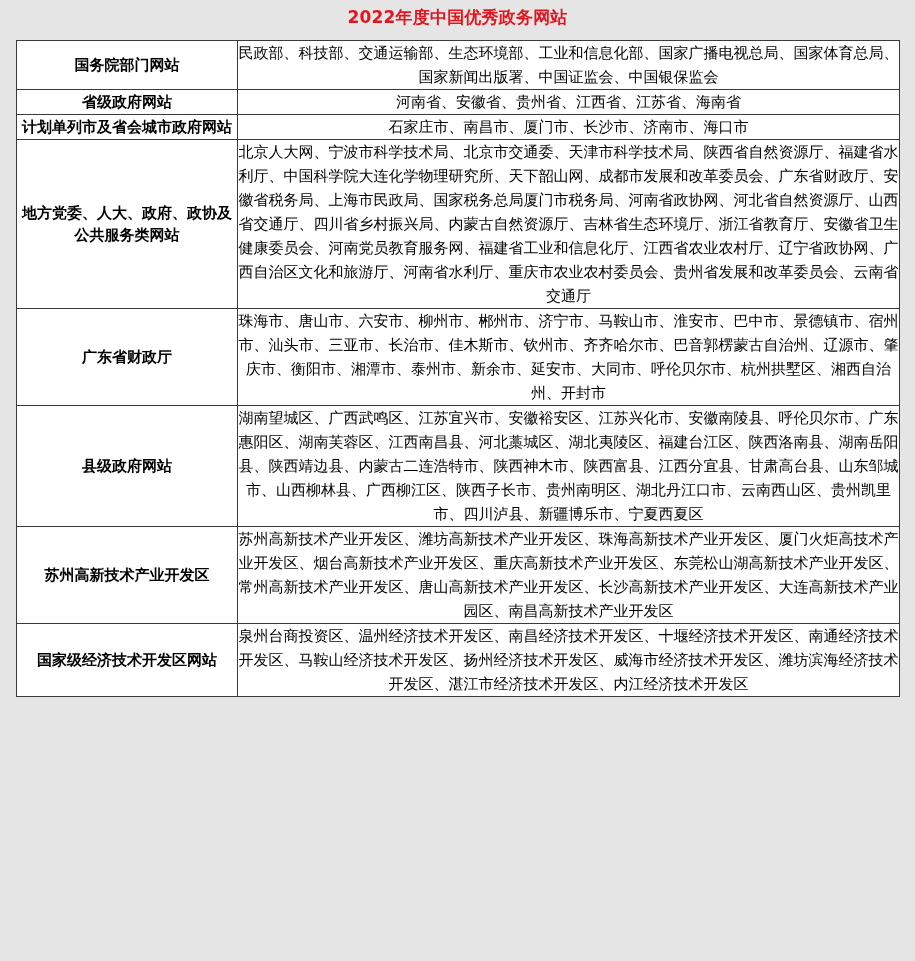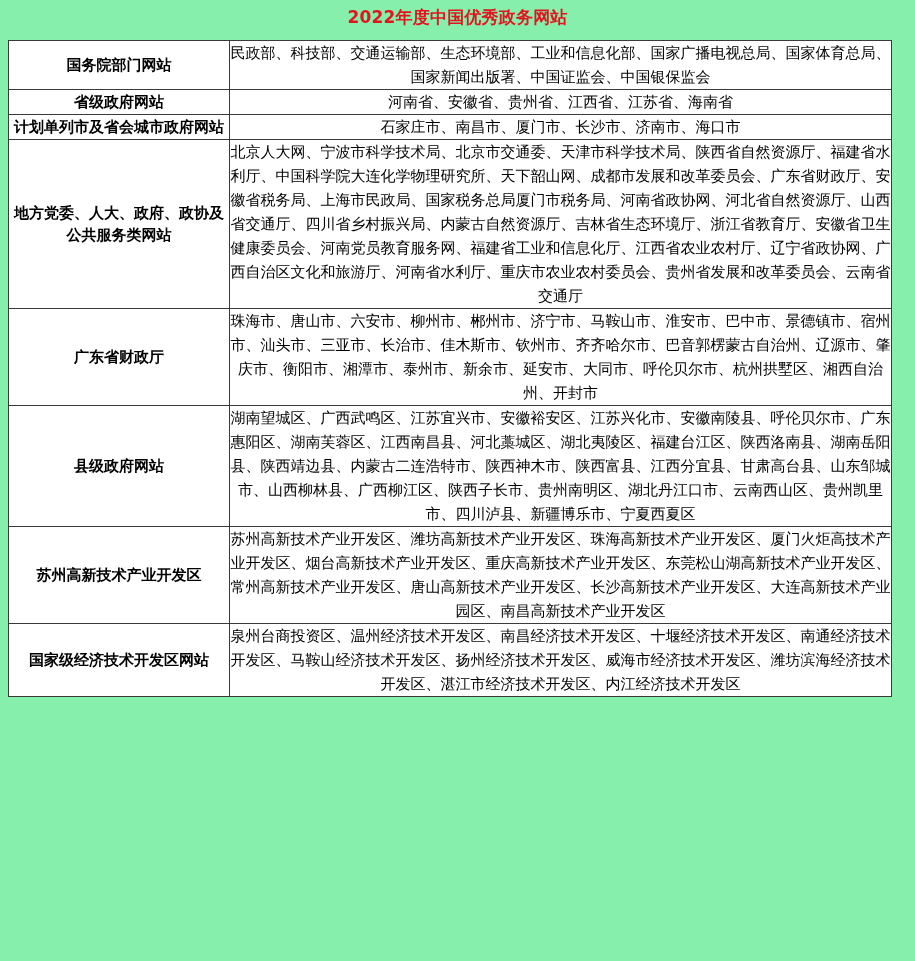--- a/index.html
+++ b/index.html
@@ -10,39 +10,39 @@
   body {
     width: 915px;
     height: 961px;
     font-family: "DejaVu Sans", "Liberation Sans", sans-serif;
     overflow: hidden;
   }
   #page {
     position: relative;
     width: 915px;
     height: 961px;
-    background: #86efac;
+    background: #e5e5e5;
     box-sizing: border-box;
   }
   .title {
     position: absolute;
     top: 6px;
     left: 0;
     width: 915px;
     text-align: center;
     color: #e3141d;
     font-size: 17px;
     font-weight: bold;
     letter-spacing: 0.2px;
     line-height: 22px;
     font-family: "DejaVu Sans", "Liberation Sans", sans-serif;
   }
   .table-wrap {
     position: absolute;
-    left: 8px;
+    left: 16px;
     top: 40px;
     width: 881px;
   }
   table.gov {
     border-collapse: collapse;
     width: 881px;
     table-layout: fixed;
     background: #ffffff;
   }
   table.gov td {

